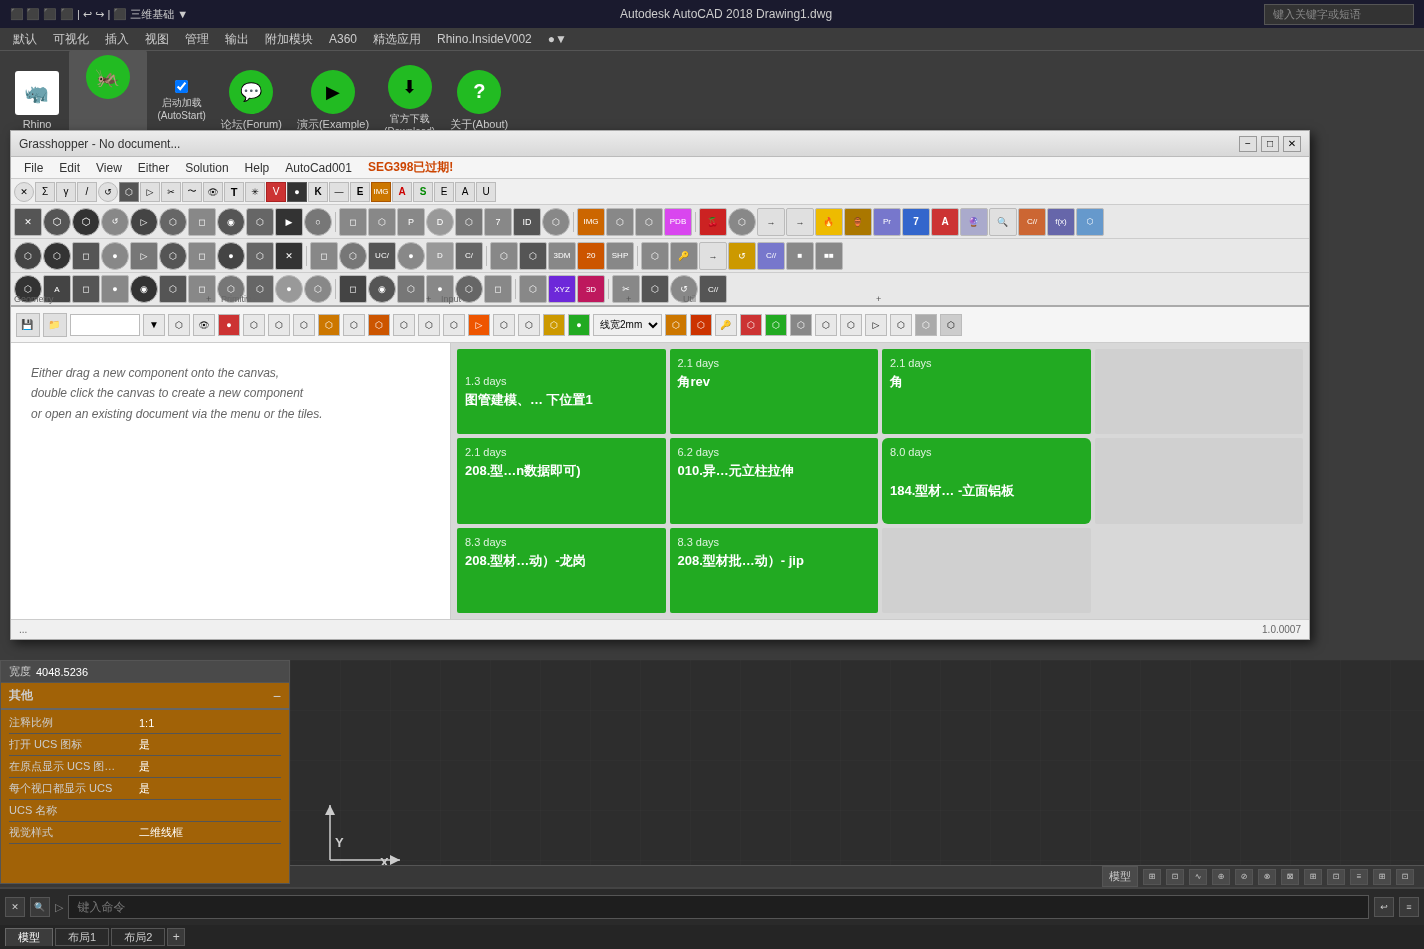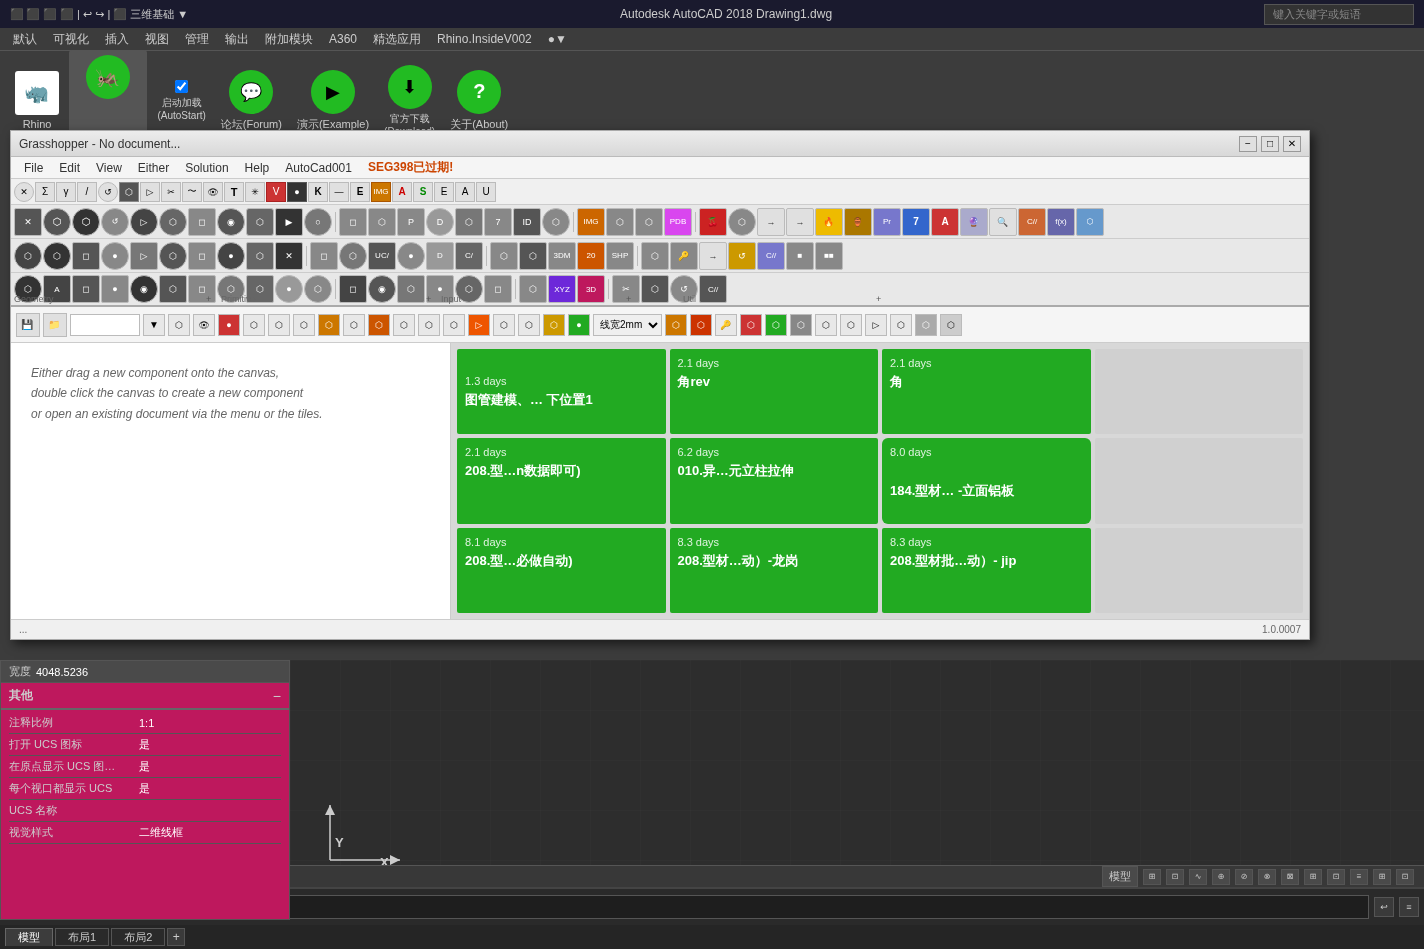--- a/index.html
+++ b/index.html
@@ -312,42 +312,38 @@
         <div style="font-size:11px;color:rgba(255,255,255,0.85);margin-bottom:5px;">6.2 days</div>
         <div style="font-size:13px;color:white;font-weight:bold;line-height:1.3;">010.异…元立柱拉伸</div>
       </div>
       <div style="background:#22aa22;display:flex;flex-direction:column;justify-content:flex-start;padding:8px;cursor:pointer;border-radius:6px;gap:20px;">
         <div style="font-size:11px;color:rgba(255,255,255,0.85);margin-bottom:5px;">8.0 days</div>
         <div style="font-size:13px;color:white;font-weight:bold;line-height:1.3;">184.型材… -立面铝板</div>
       </div>
       <div style="background:#d0d0d0;border-radius:2px;"></div>
 
       <div style="background:#22aa22;display:flex;flex-direction:column;justify-content:flex-start;padding:8px;cursor:pointer;border-radius:2px;">
-        <div style="font-size:11px;color:rgba(255,255,255,0.85);margin-bottom:5px;">8.1 days</div>
-        <div style="font-size:13px;color:white;font-weight:bold;line-height:1.3;">208.型…必做自动)</div>
-      </div>
-      <div style="background:#22aa22;display:flex;flex-direction:column;justify-content:flex-start;padding:8px;cursor:pointer;border-radius:2px;">
         <div style="font-size:11px;color:rgba(255,255,255,0.85);margin-bottom:5px;">8.3 days</div>
         <div style="font-size:13px;color:white;font-weight:bold;line-height:1.3;">208.型材…动）-龙岗</div>
       </div>
       <div style="background:#22aa22;display:flex;flex-direction:column;justify-content:flex-start;padding:8px;cursor:pointer;border-radius:2px;">
         <div style="font-size:11px;color:rgba(255,255,255,0.85);margin-bottom:5px;">8.3 days</div>
         <div style="font-size:13px;color:white;font-weight:bold;line-height:1.3;">208.型材批…动）- jip</div>
       </div>
       <div style="background:#d0d0d0;border-radius:2px;"></div>
     </div>
   </div>
 
   <div style="height:20px; background:#f0f0f0; border-top:1px solid #ccc; display:flex; align-items:center; justify-content:space-between; padding:0 8px;">
     <span style="font-size:10px;color:#666;">...</span>
     <span style="font-size:10px;color:#666;">1.0.0007</span>
   </div>
 </div>
 
-<div style="position:absolute; top:660px; left:0; width:290px; height:260px; background:#be185d; border:1px solid #555; z-index:5;">
+<div style="position:absolute; top:660px; left:0; width:290px; height:224px; background:#a16207; border:1px solid #555; z-index:5;">
   <div style="height:22px; background:#4a4a4a; display:flex; align-items:center; justify-content:space-between; padding:0 8px; border-bottom:1px solid #555;">
     <div style="display:flex; align-items:center; gap:5px;">
       <span style="color:#ccc; font-size:11px;">宽度</span>
       <span style="color:#fff; font-size:11px;">4048.5236</span>
     </div>
   </div>
   <div style="padding:4px 8px; border-bottom:2px solid #666; display:flex; align-items:center; justify-content:space-between;">
     <span style="color:#ccc; font-size:12px; font-weight:bold;">其他</span>
     <span style="color:#ccc; font-size:14px; cursor:pointer;">−</span>
   </div>

